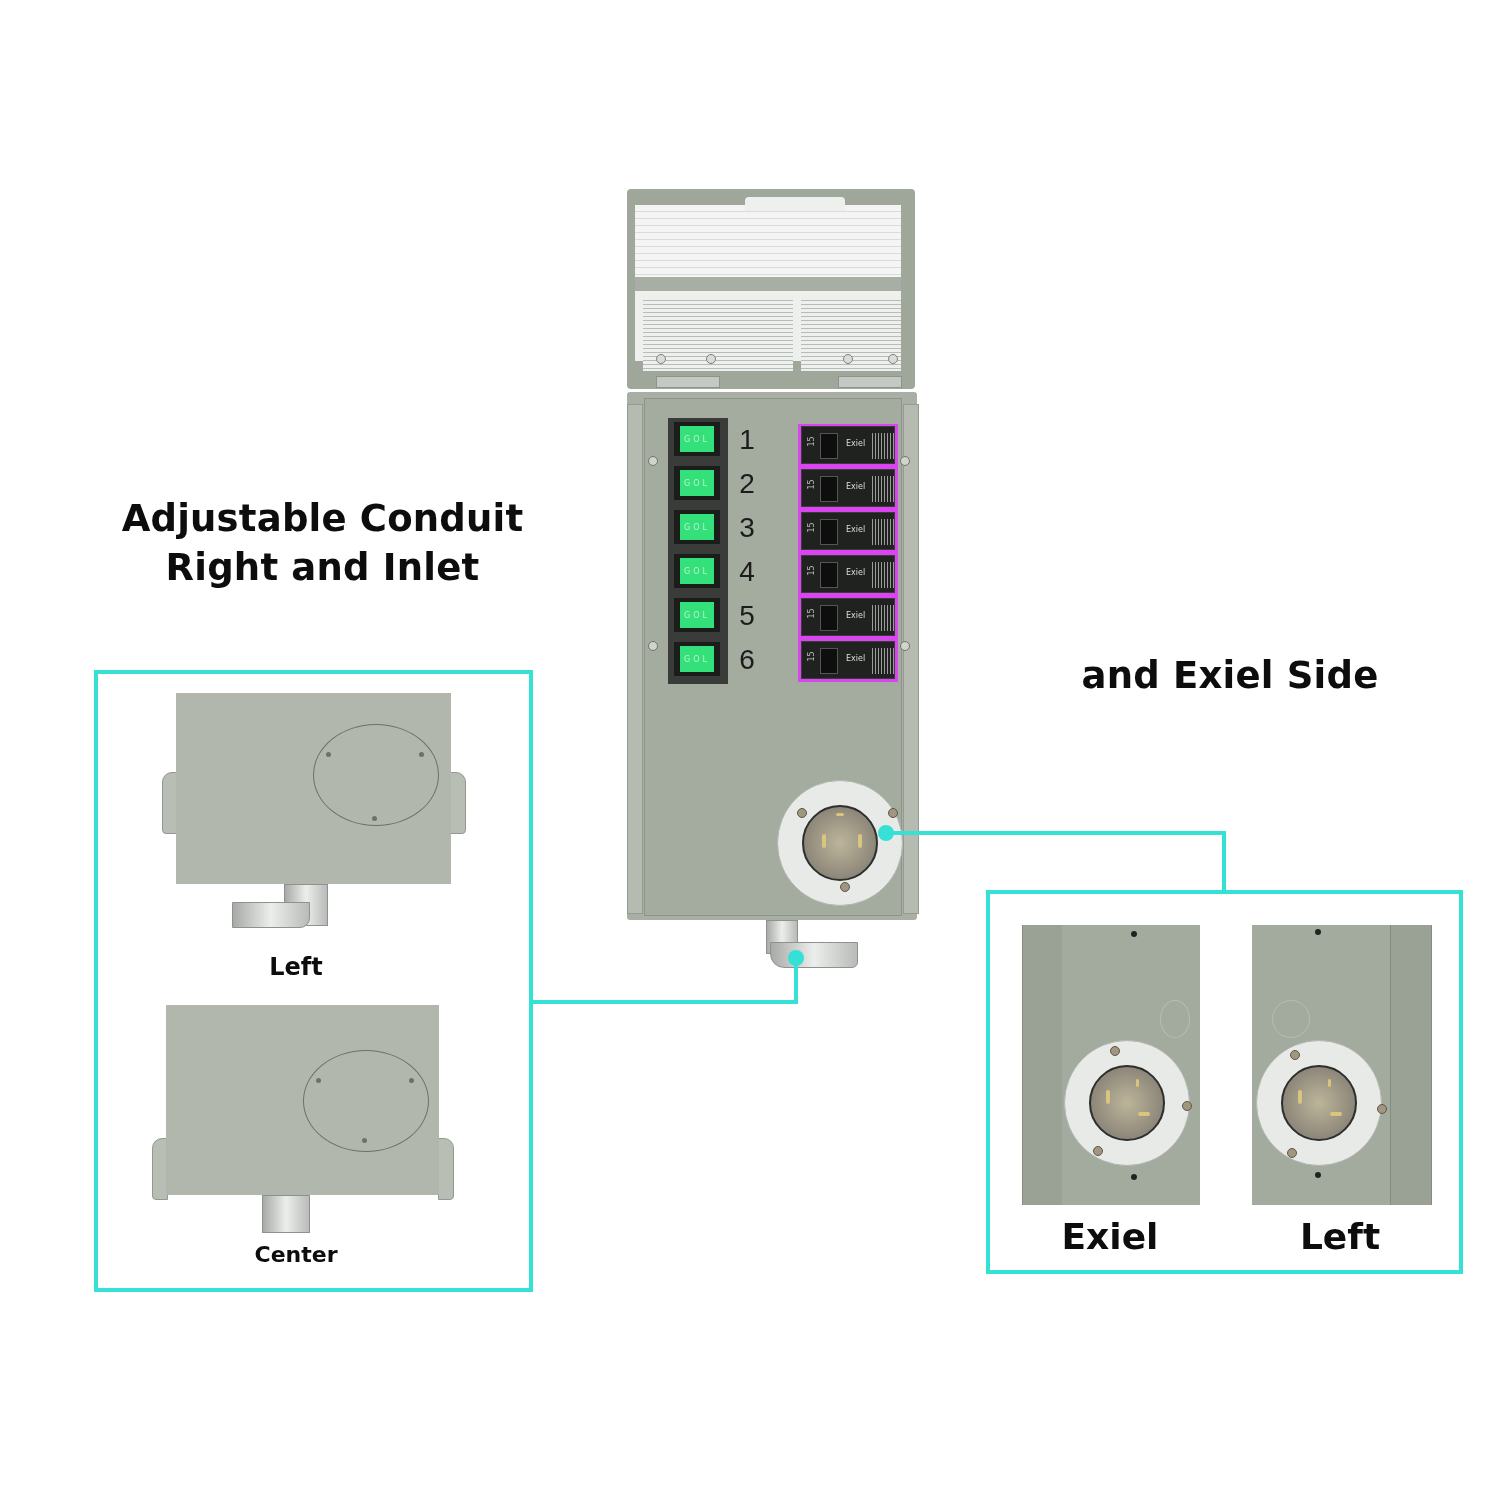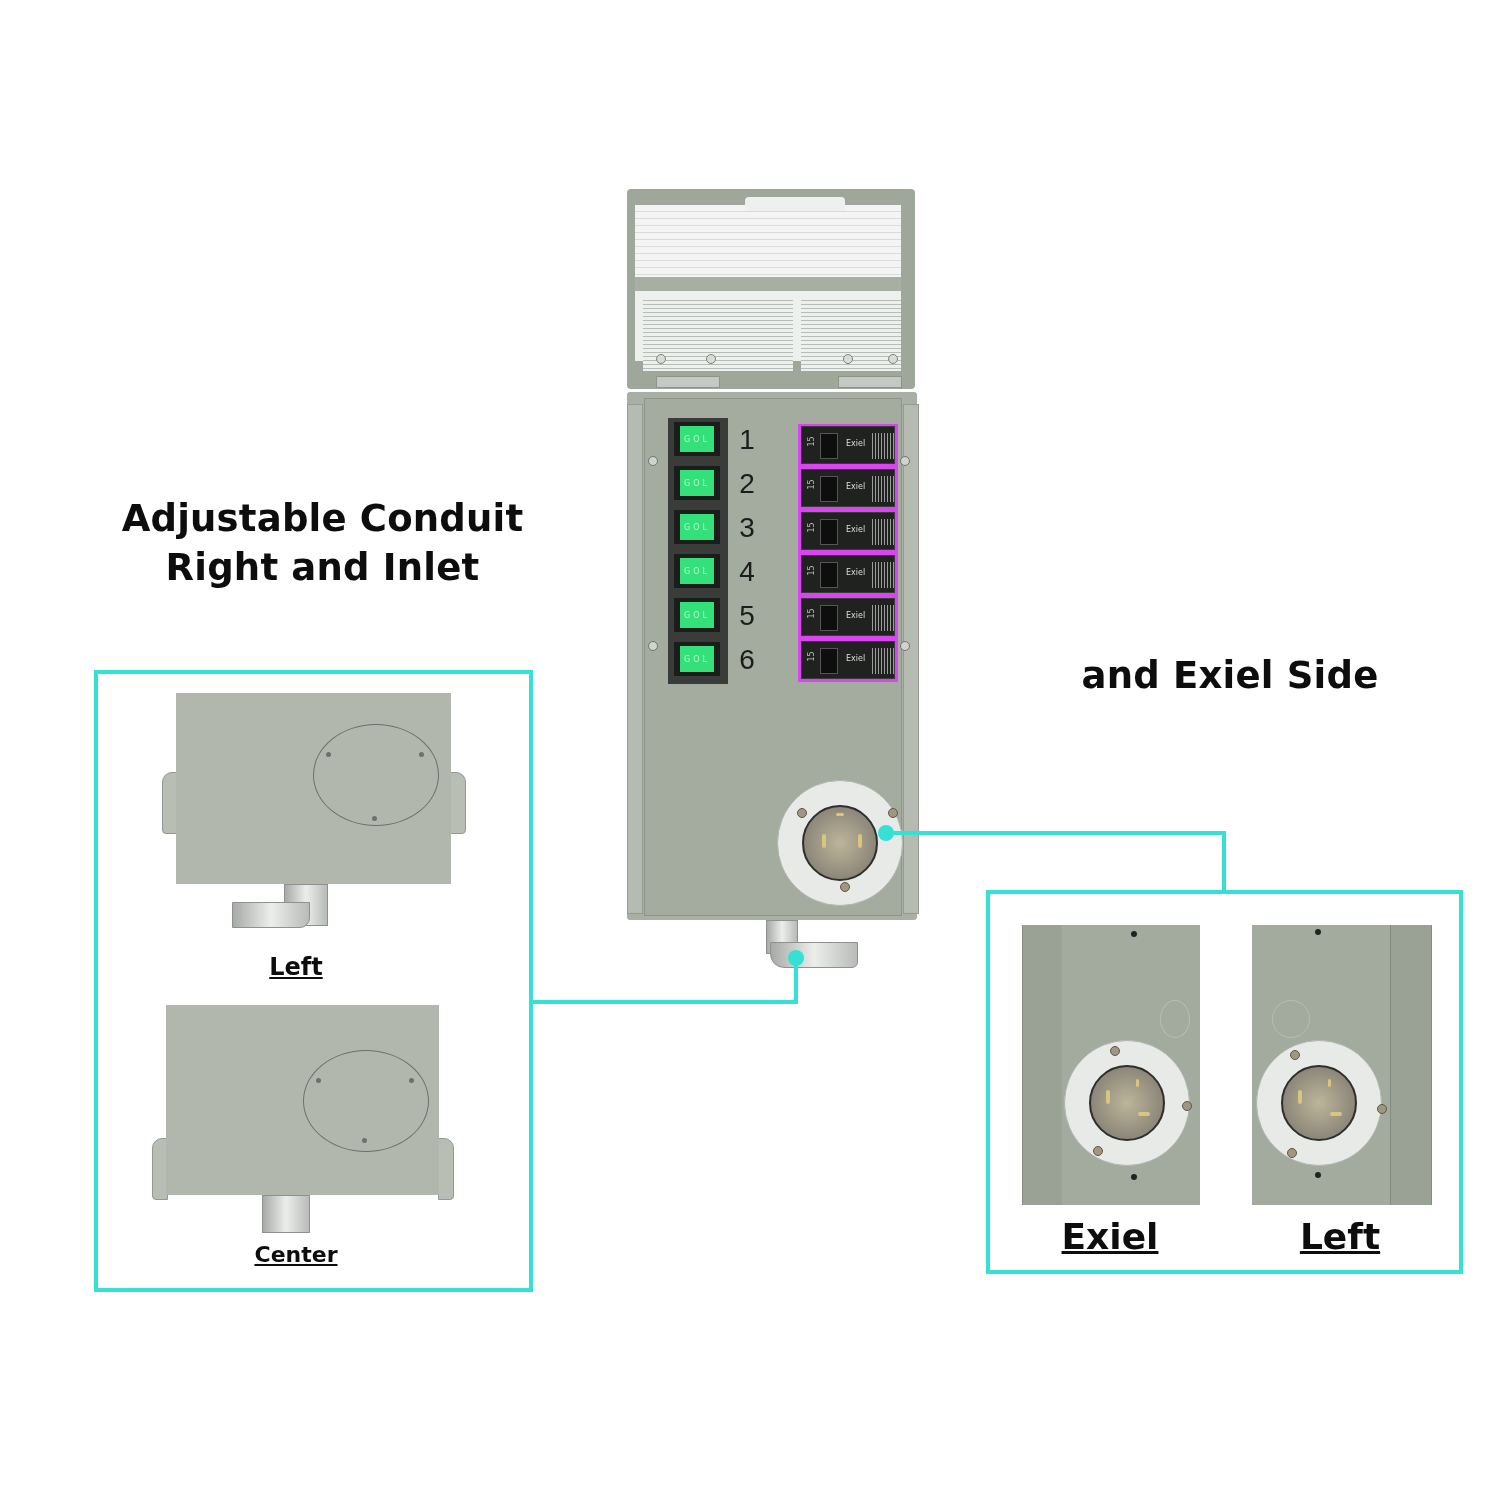--- a/index.html
+++ b/index.html
@@ -1,19 +1,19 @@
 <!DOCTYPE html>
 <html><head>
 <meta charset="utf-8">
 <style>
   html,body{margin:0;padding:0;background:#ffffff;}
   body{width:1500px;height:1500px;position:relative;overflow:hidden;font-family:"DejaVu Sans","Liberation Sans",sans-serif;}
   .abs{position:absolute;}
   .heading{position:absolute;font-weight:bold;color:#0d0d0d;text-align:center;font-size:37px;line-height:49px;letter-spacing:0.2px;}
-  .label{position:absolute;font-weight:bold;color:#0d0d0d;text-align:center;text-decoration:underline;}
+  .label{position:absolute;font-weight:bold;color:#0d0d0d;text-align:center;}
   .teal-box{position:absolute;border:4px solid #35e0d4;box-sizing:border-box;background:#fff;}
   .line{position:absolute;background:#35e0d4;}
   .dot{position:absolute;width:16px;height:16px;border-radius:50%;background:#35e0d4;}
 
   
   .lid{position:absolute;left:627px;top:189px;width:288px;height:200px;background:#9ea79a;border-radius:4px;}
   .lid-inner{position:absolute;left:8px;top:16px;right:14px;bottom:28px;background:#eef0ee;}
   .lid-band{position:absolute;left:0;right:0;top:72px;height:14px;background:#a7aea4;}
   .lid-text{position:absolute;background:repeating-linear-gradient(#eef0ee 0 3px,#b8bcb8 3px 4px);}
   .lid-screw{position:absolute;width:8px;height:8px;border-radius:50%;background:#d9dcd7;border:1px solid #7d837a;top:354px;}

